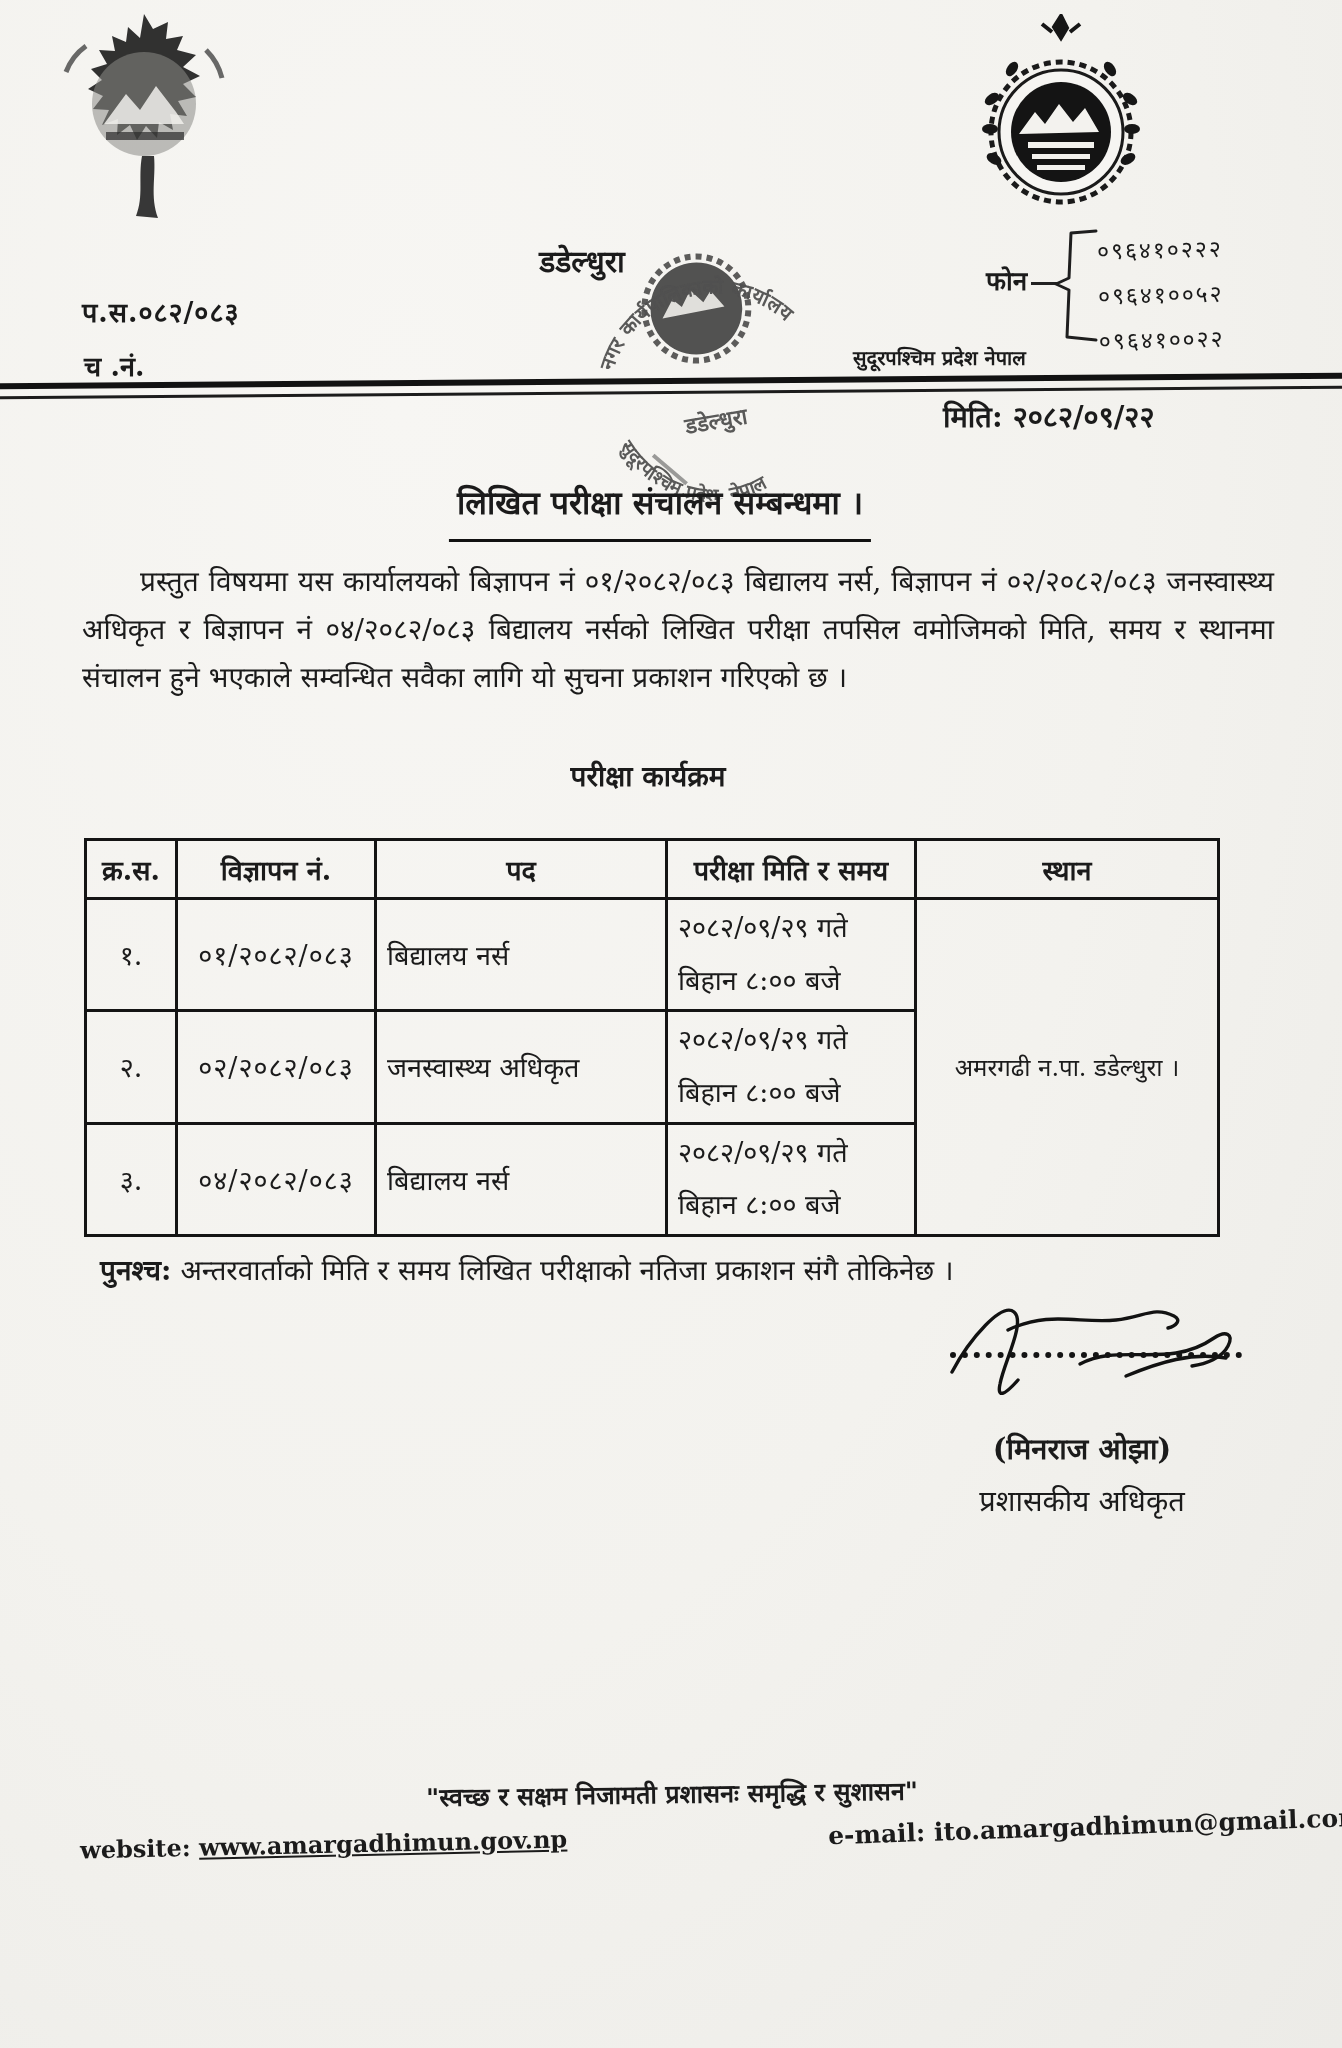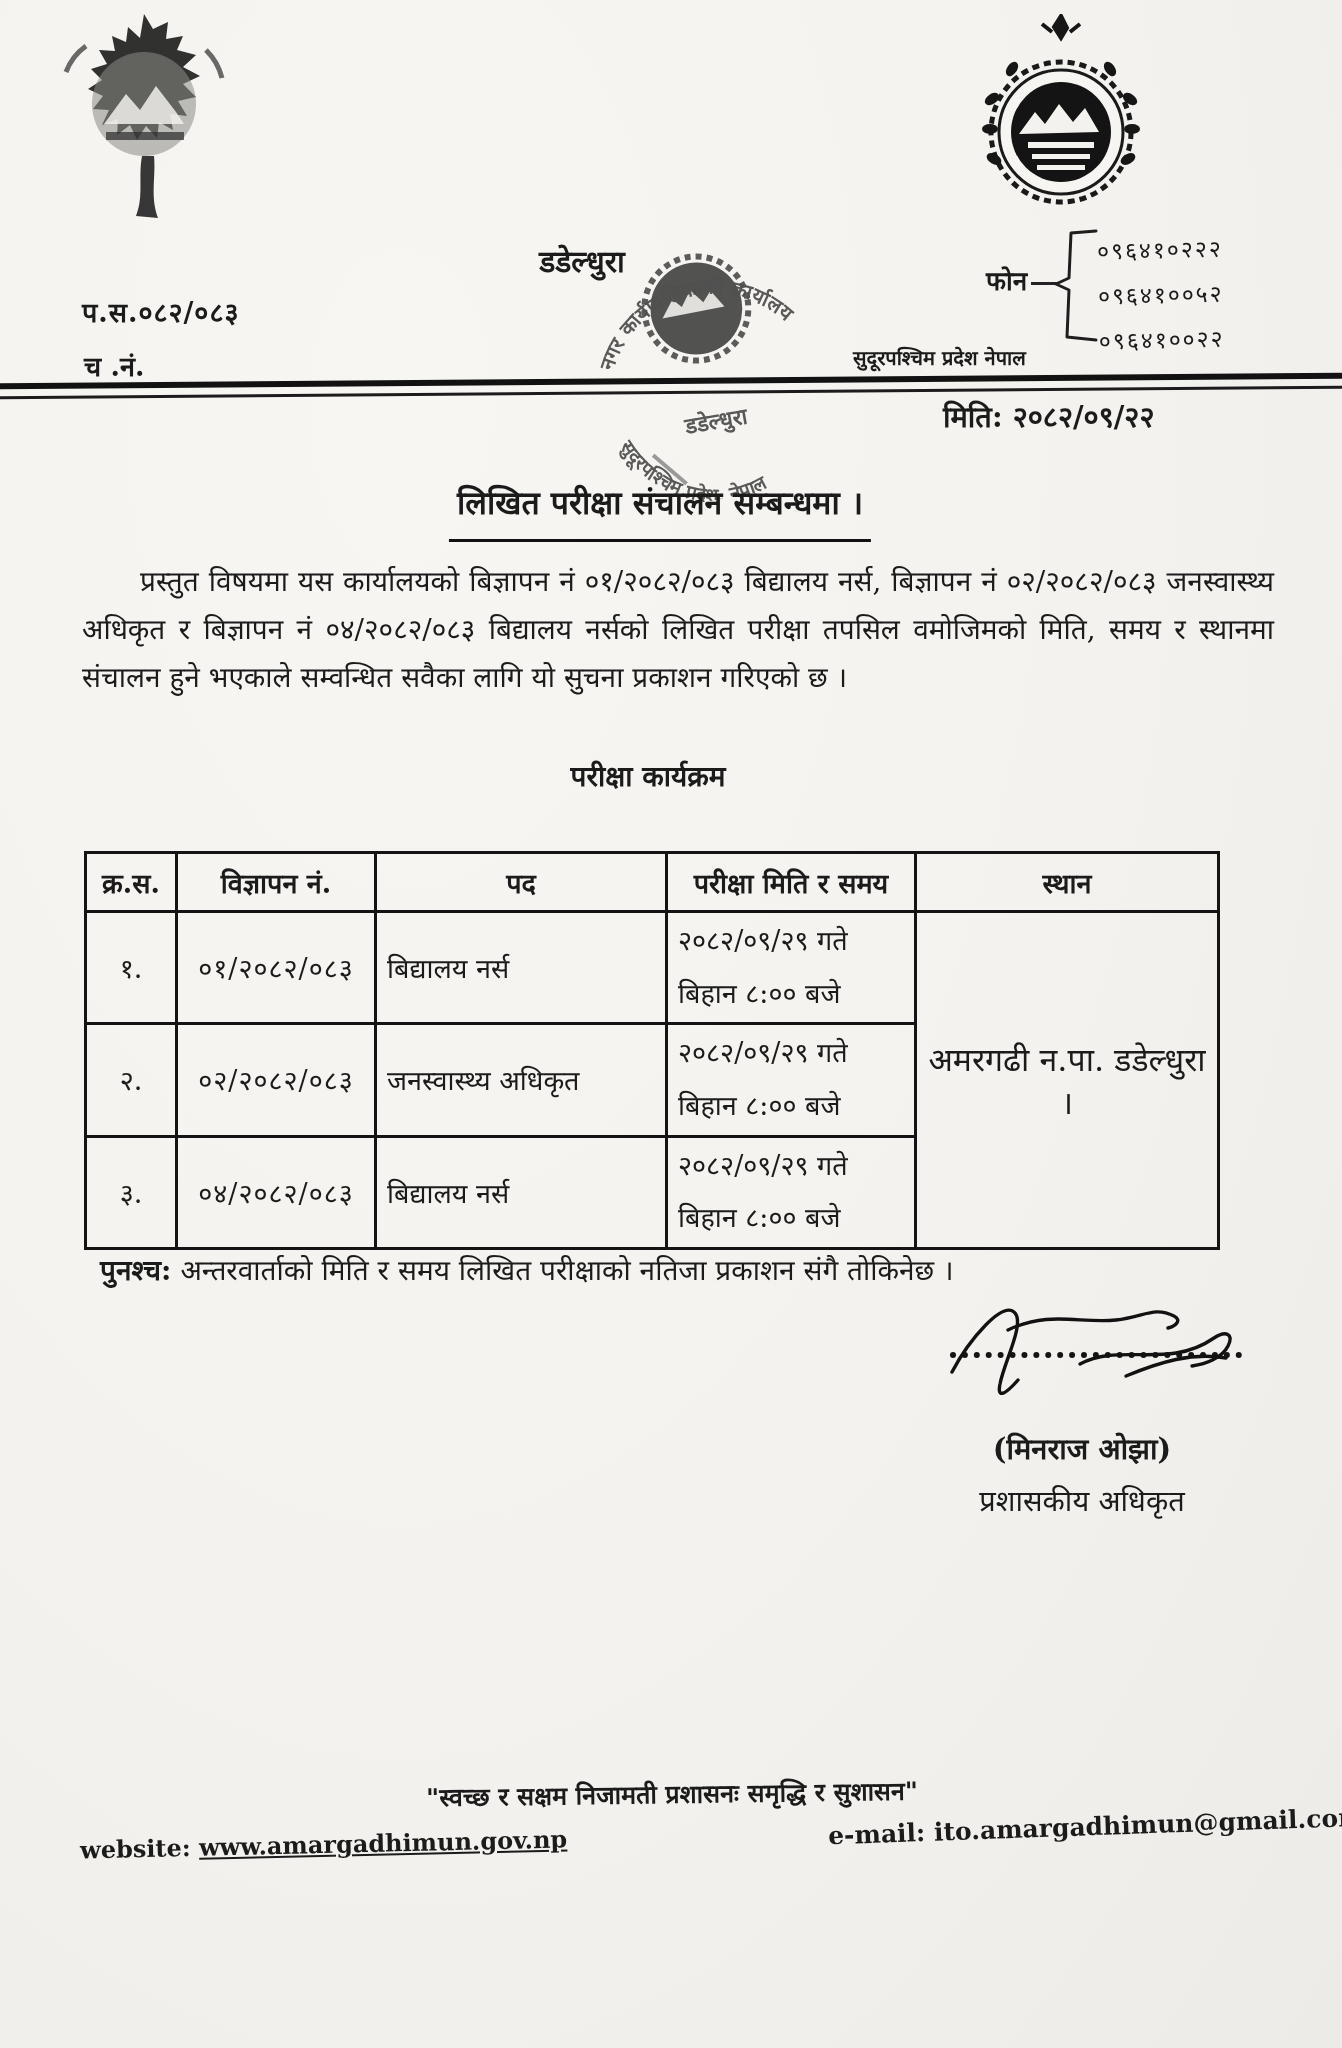--- a/index.html
+++ b/index.html
@@ -32,28 +32,28 @@
   
   .stamp{left:545px;top:250px;width:320px;height:250px;opacity:.88;transform:rotate(-10deg);}
   
   .subject{left:660px;top:480px;transform:translateX(-50%);font-size:32px;font-weight:800;
     border-bottom:3px solid #111;padding:0 8px 16px;white-space:nowrap;}
   
   .body-par{left:82px;top:558px;width:1192px;font-size:28px;line-height:1.72;
     text-align:justify;text-indent:58px;}
   
   .tbl-caption{left:648px;top:756px;transform:translateX(-50%);font-size:28px;font-weight:800;white-space:nowrap;}
-  table.sched{position:absolute;left:84px;top:838px;border-collapse:collapse;font-size:27px;table-layout:fixed;margin-top:13px;}
+  table.sched{position:absolute;left:84px;top:838px;border-collapse:collapse;font-size:27px;table-layout:fixed;}
   table.sched th,table.sched td{border:3px solid #141414;padding:2px 10px;}
   table.sched th{height:52px;font-weight:800;text-align:center;}
   td.sn{width:68px;text-align:center;}
   td.adv{width:176px;text-align:center;letter-spacing:1px;}
   td.post{width:268px;text-align:left;padding-left:14px;}
   td.dt{width:226px;text-align:left;padding-left:12px;}
-  td.venue{width:280px;text-align:center;font-size:32px;}
+  td.venue{width:280px;text-align:center;font-size:24px;}
   tr.datarow{height:107px;}
   .dtline{line-height:1.95;}
   
   .postscript{left:82px;top:1250px;font-size:28px;width:1190px;margin-left:18px;}
   .postscript b{font-weight:800;}
   
   .sig-dots{left:950px;top:1352px;width:292px;border-bottom:6px dotted #141414;}
   .sig-svg{left:930px;top:1300px;}
   .sig-name{left:1082px;top:1428px;transform:translateX(-50%);font-size:29px;font-weight:600;white-space:nowrap;}
   .sig-title{left:1082px;top:1480px;transform:translateX(-50%);font-size:29px;font-weight:500;white-space:nowrap;}

